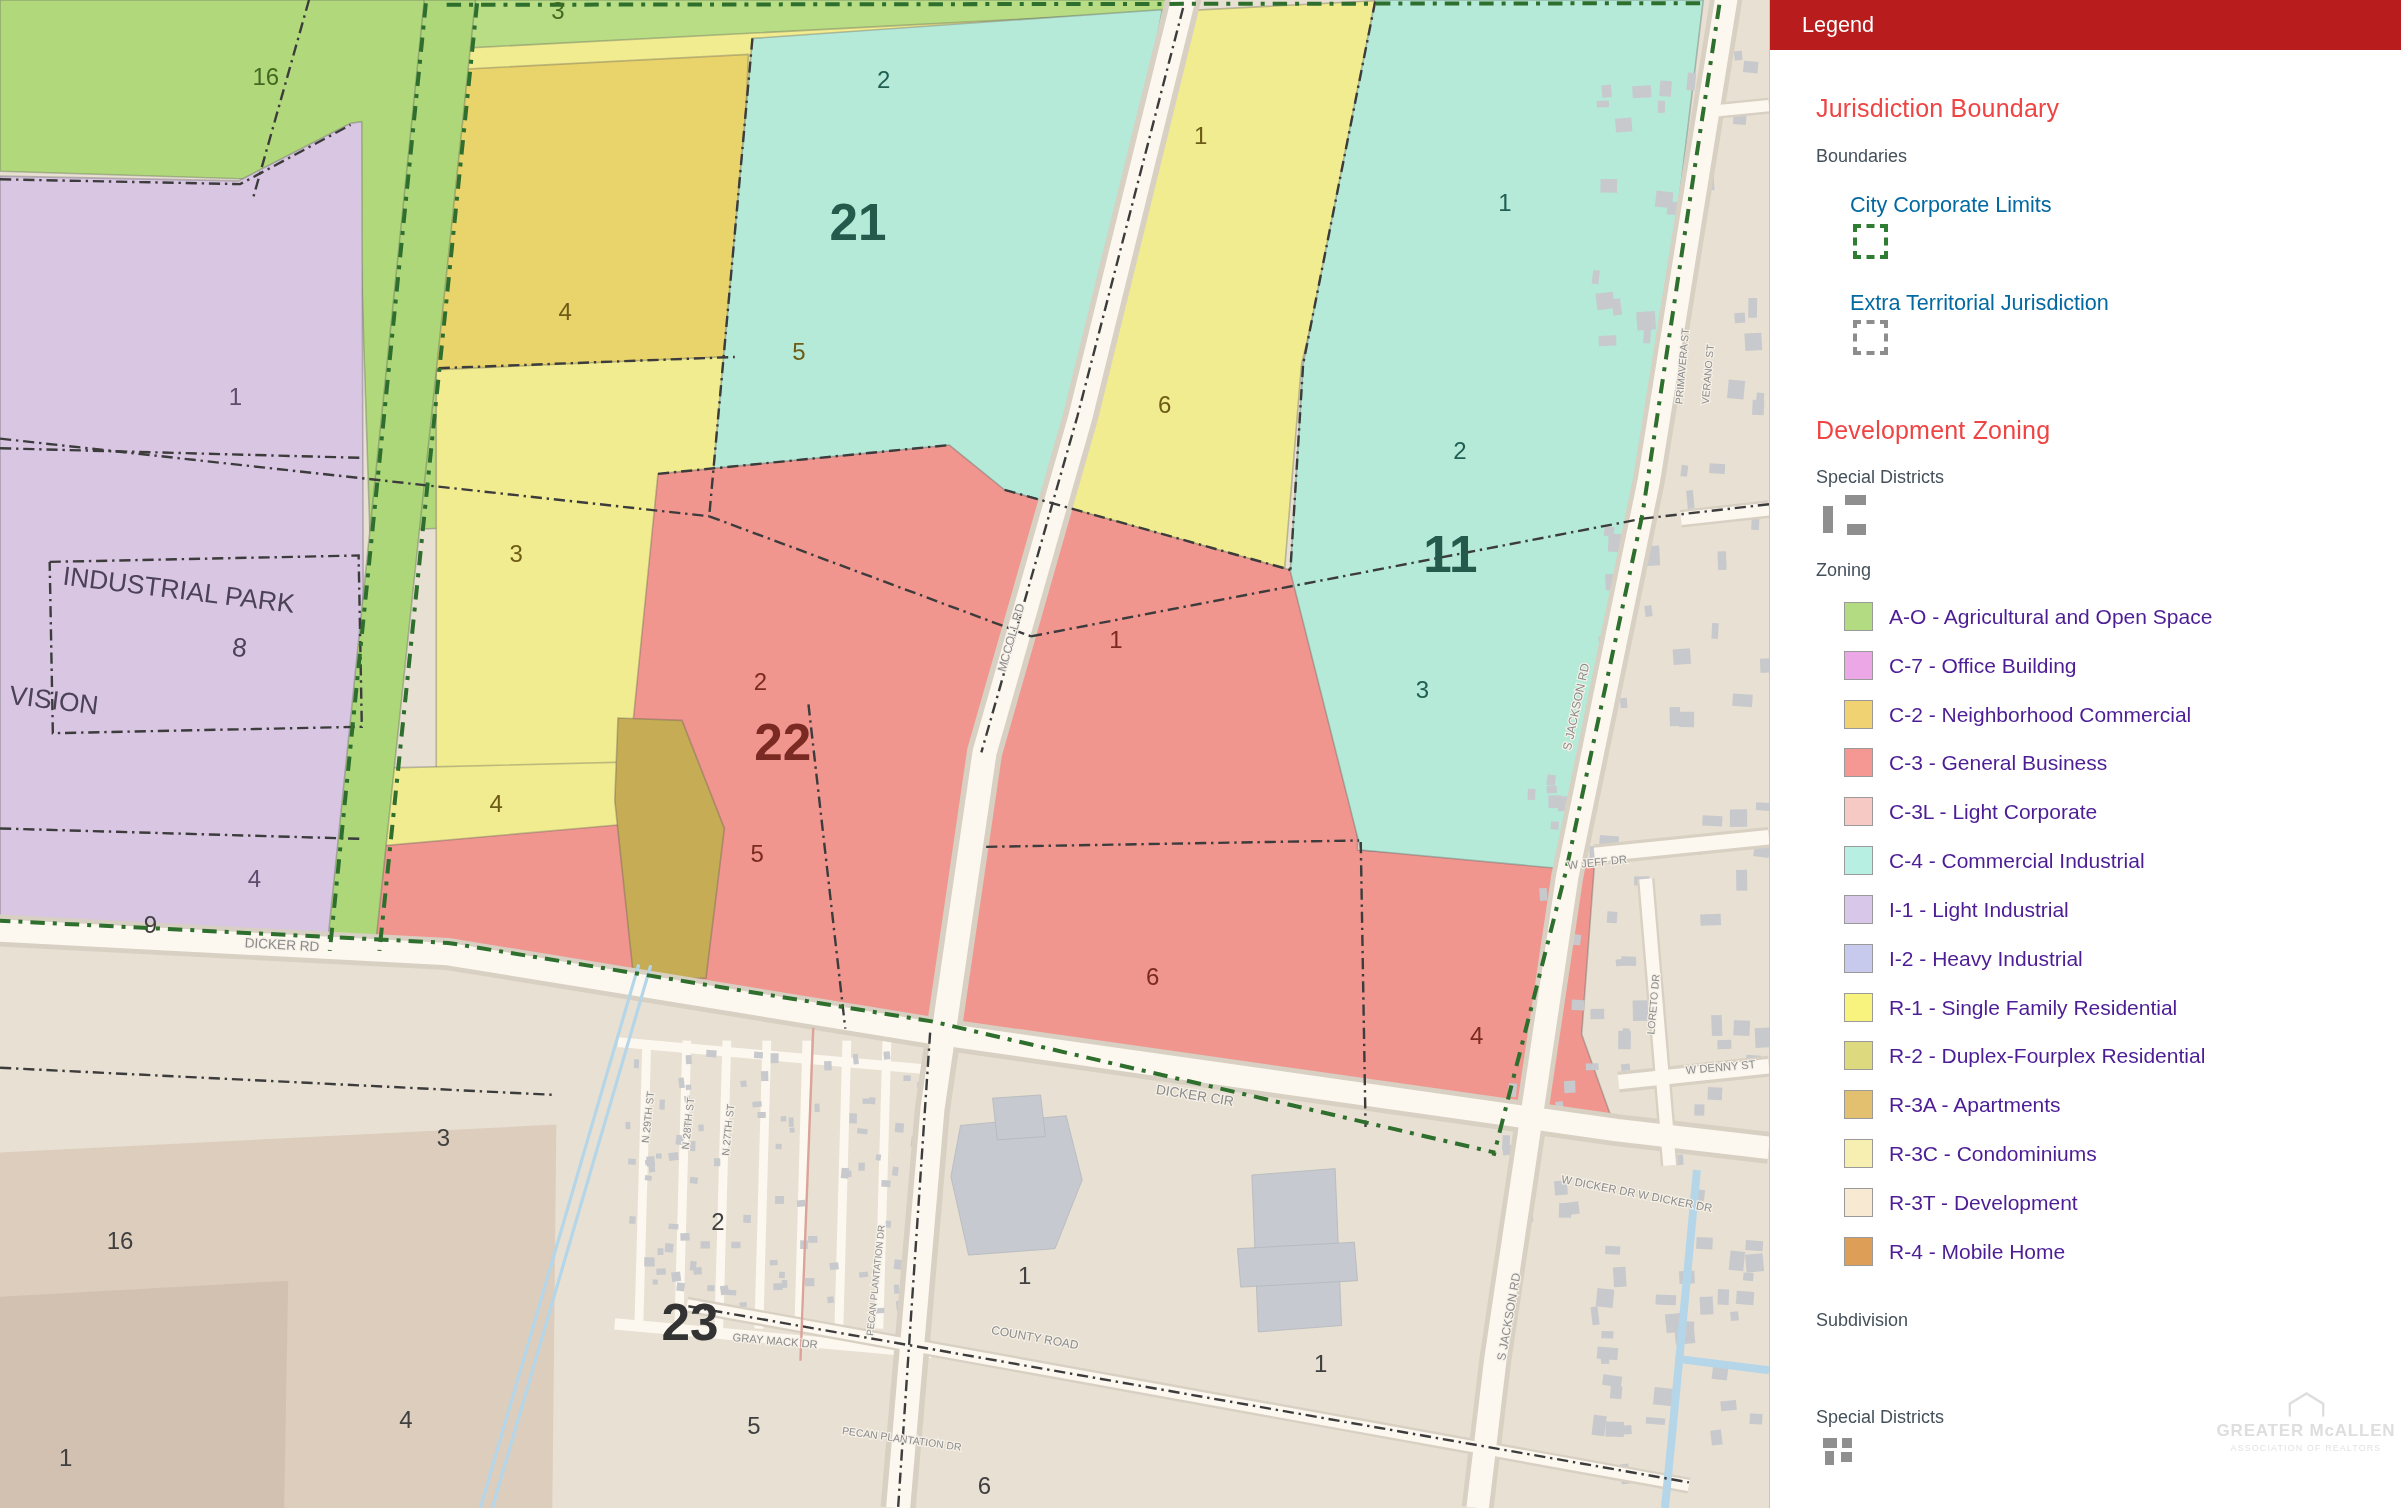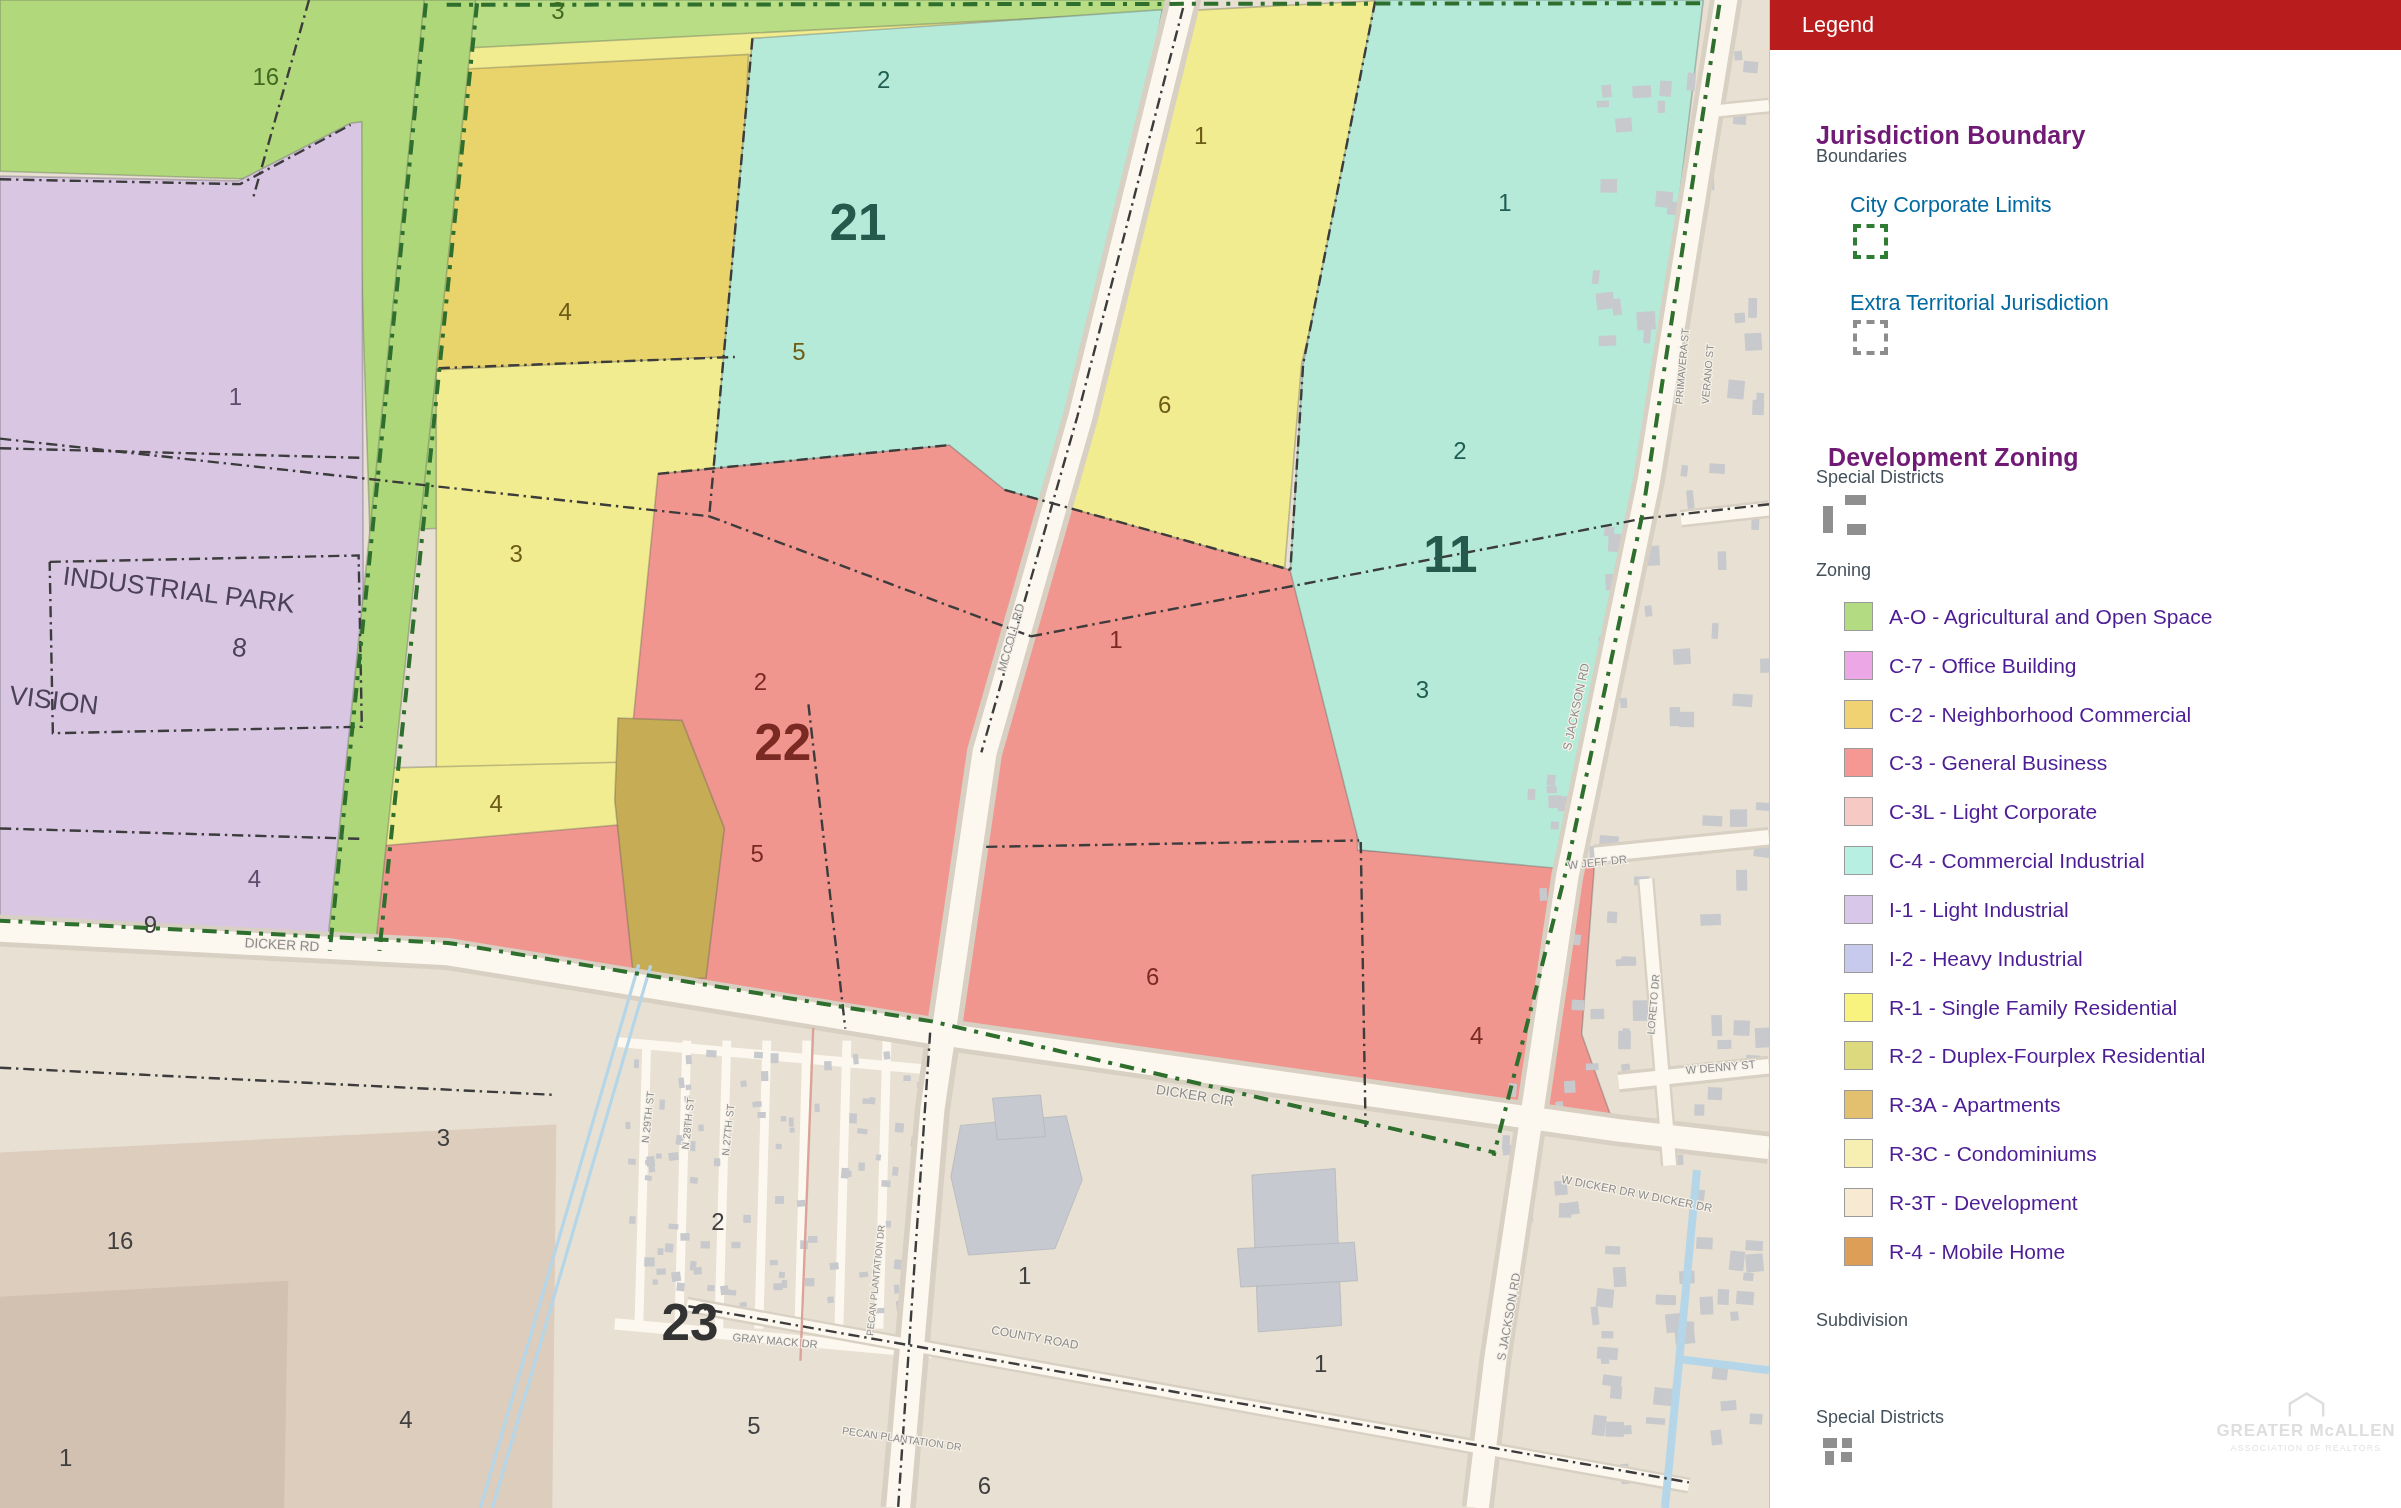--- a/index.html
+++ b/index.html
@@ -5,21 +5,21 @@
   html,body{margin:0;padding:0;background:#888;}
   .stage{position:relative;width:2401px;height:1508px;overflow:hidden;background:#e8e0d2;
          font-family:"Liberation Sans",sans-serif;}
   #mapwrap{position:absolute;left:0;top:0;width:1769px;height:1508px;}
   svg text{user-select:none;}
   
   .legend{position:absolute;left:1769px;top:0;width:632px;height:1508px;background:#ffffff;
           border-left:0.8px solid #c5c5c5;box-sizing:border-box;}
   .legend-header{position:absolute;left:0;top:0;width:100%;height:50px;background:var(--hdr,#c23b2a);}
   .legend-header span{position:absolute;left:32px;top:12px;color:#fff;font-size:21.6px;font-weight:500;}
-  .lg-h1{position:absolute;font-size:25px;color:#701a75;font-weight:700;letter-spacing:0.2px;margin-top:27px;}
+  .lg-h1{position:absolute;font-size:25px;color:#ef4444;font-weight:400;letter-spacing:0.2px;}
   .lg-h2{position:absolute;font-size:18px;color:#44505a;font-weight:400;}
   .lg-item{position:absolute;font-size:21.6px;color:#0369a1;}
   .icon-box{position:absolute;width:35px;height:35px;box-sizing:border-box;}
   .ccl{border:4.8px dashed #2e7d32;}
   .etj{border:4px dashed #8d8d8d;}
   .sd-icon{position:absolute;width:46px;height:45px;}
   .sd-icon i{position:absolute;background:#8f8f8f;}
   .zlist-row{position:absolute;left:74px;height:32px;}
   .swatch{position:absolute;left:0;top:0;width:29px;height:29px;border:0.8px solid #9a9a9a;box-sizing:border-box;}
   .zlabel{position:absolute;left:45px;top:3.2px;font-size:21px;color:#4c1d95;white-space:nowrap;}
@@ -405,21 +405,21 @@
 
     <div class="lg-h1" style="left:46px;top:94px">Jurisdiction Boundary</div>
     <div class="lg-h2" style="left:46px;top:146px">Boundaries</div>
 
     <div class="lg-item" style="left:80px;top:192px">City Corporate Limits</div>
     <div class="icon-box ccl" style="left: 83px; top: 224px; border-color: rgb(46, 125, 50);"></div>
 
     <div class="lg-item" style="left:80px;top:290px">Extra Territorial Jurisdiction</div>
     <div class="icon-box etj" style="left: 83px; top: 320px; border-color: rgb(141, 141, 141);"></div>
 
-    <div class="lg-h1" style="left:58px;top:416px">Development Zoning</div>
+    <div class="lg-h1" style="left:46px;top:416px">Development Zoning</div>
 
     <div class="lg-h2" style="left:46px;top:467px">Special Districts</div>
     <div class="sd-icon" style="left:53px;top:495px">
       <i style="left:22.4px;top:0;width:21px;height:9.6px"></i>
       <i style="left:0;top:11.2px;width:9.6px;height:27px"></i>
       <i style="left:24px;top:29px;width:19px;height:11.2px;"></i>
       <i style="left:32px;top:14.4px;width:11.2px;height:9.6px;opacity:.0"></i>
     </div>
 
     <div class="lg-h2" style="left:46px;top:560px">Zoning</div>

